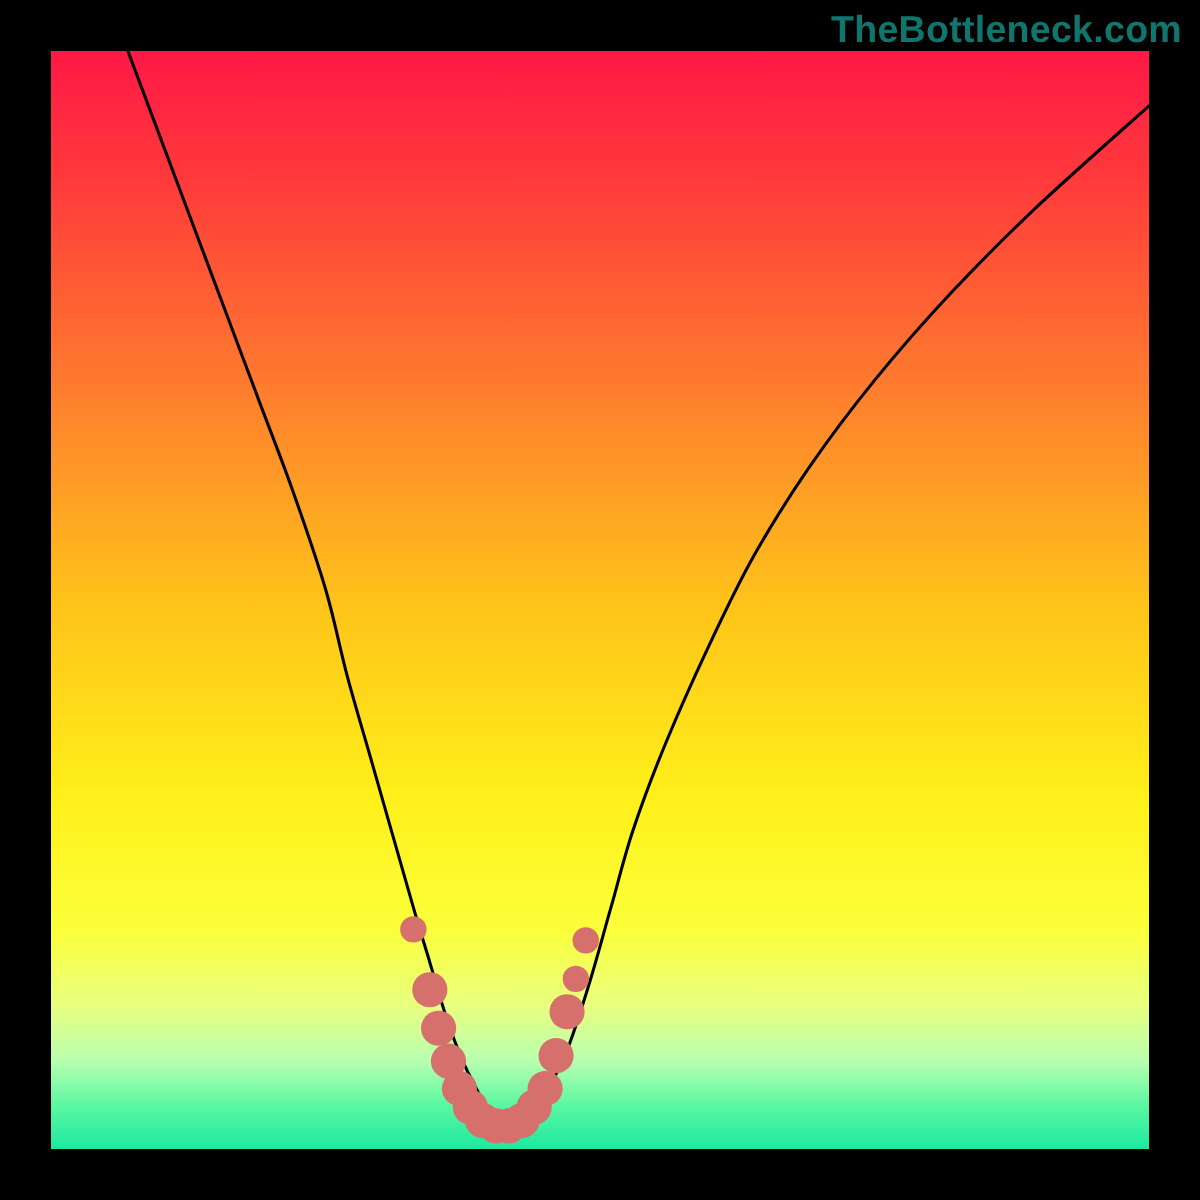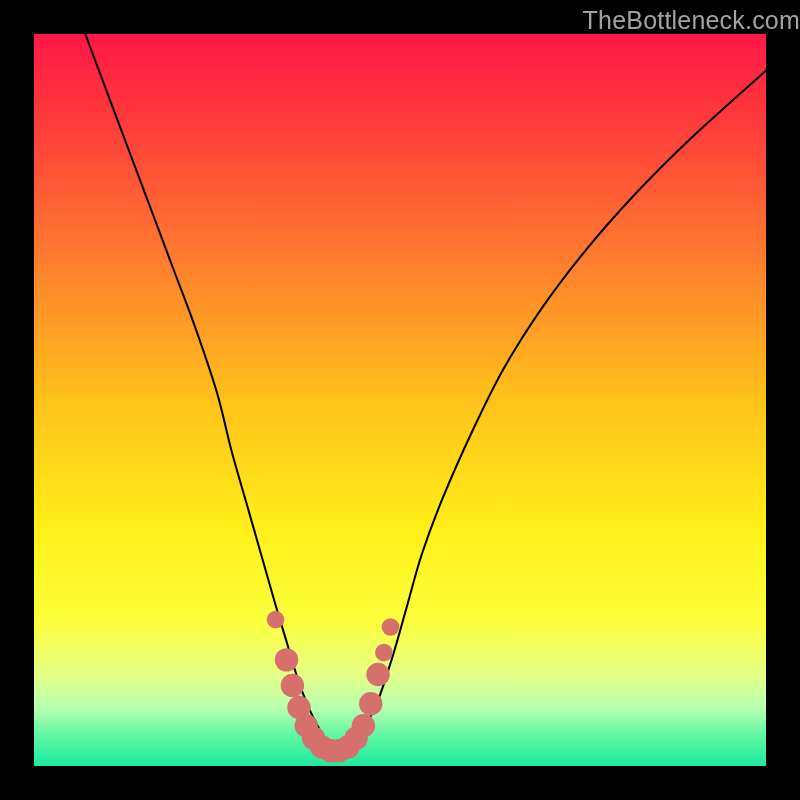--- a/index.html
+++ b/index.html
@@ -37,25 +37,25 @@
   .curve-svg {
     position: absolute;
     left: 0;
     top: 0;
     width: 100%;
     height: 100%;
   }
   .watermark {
     position: absolute;
     top: 6px;
-    right: 0;
-    color: #a3a3a3;
+    right: 12px;
+    color: #0f766e;
     font-size: 25px;
     letter-spacing: 0.2px;
-    font-weight: 400;
+    font-weight: 700;
   }
 </style>
 </head>
 <body>
 
 <div class="frame">
 
   <div class="plot">
     <svg class="gradient" viewBox="0 0 100 100" preserveAspectRatio="none">
       <defs>

